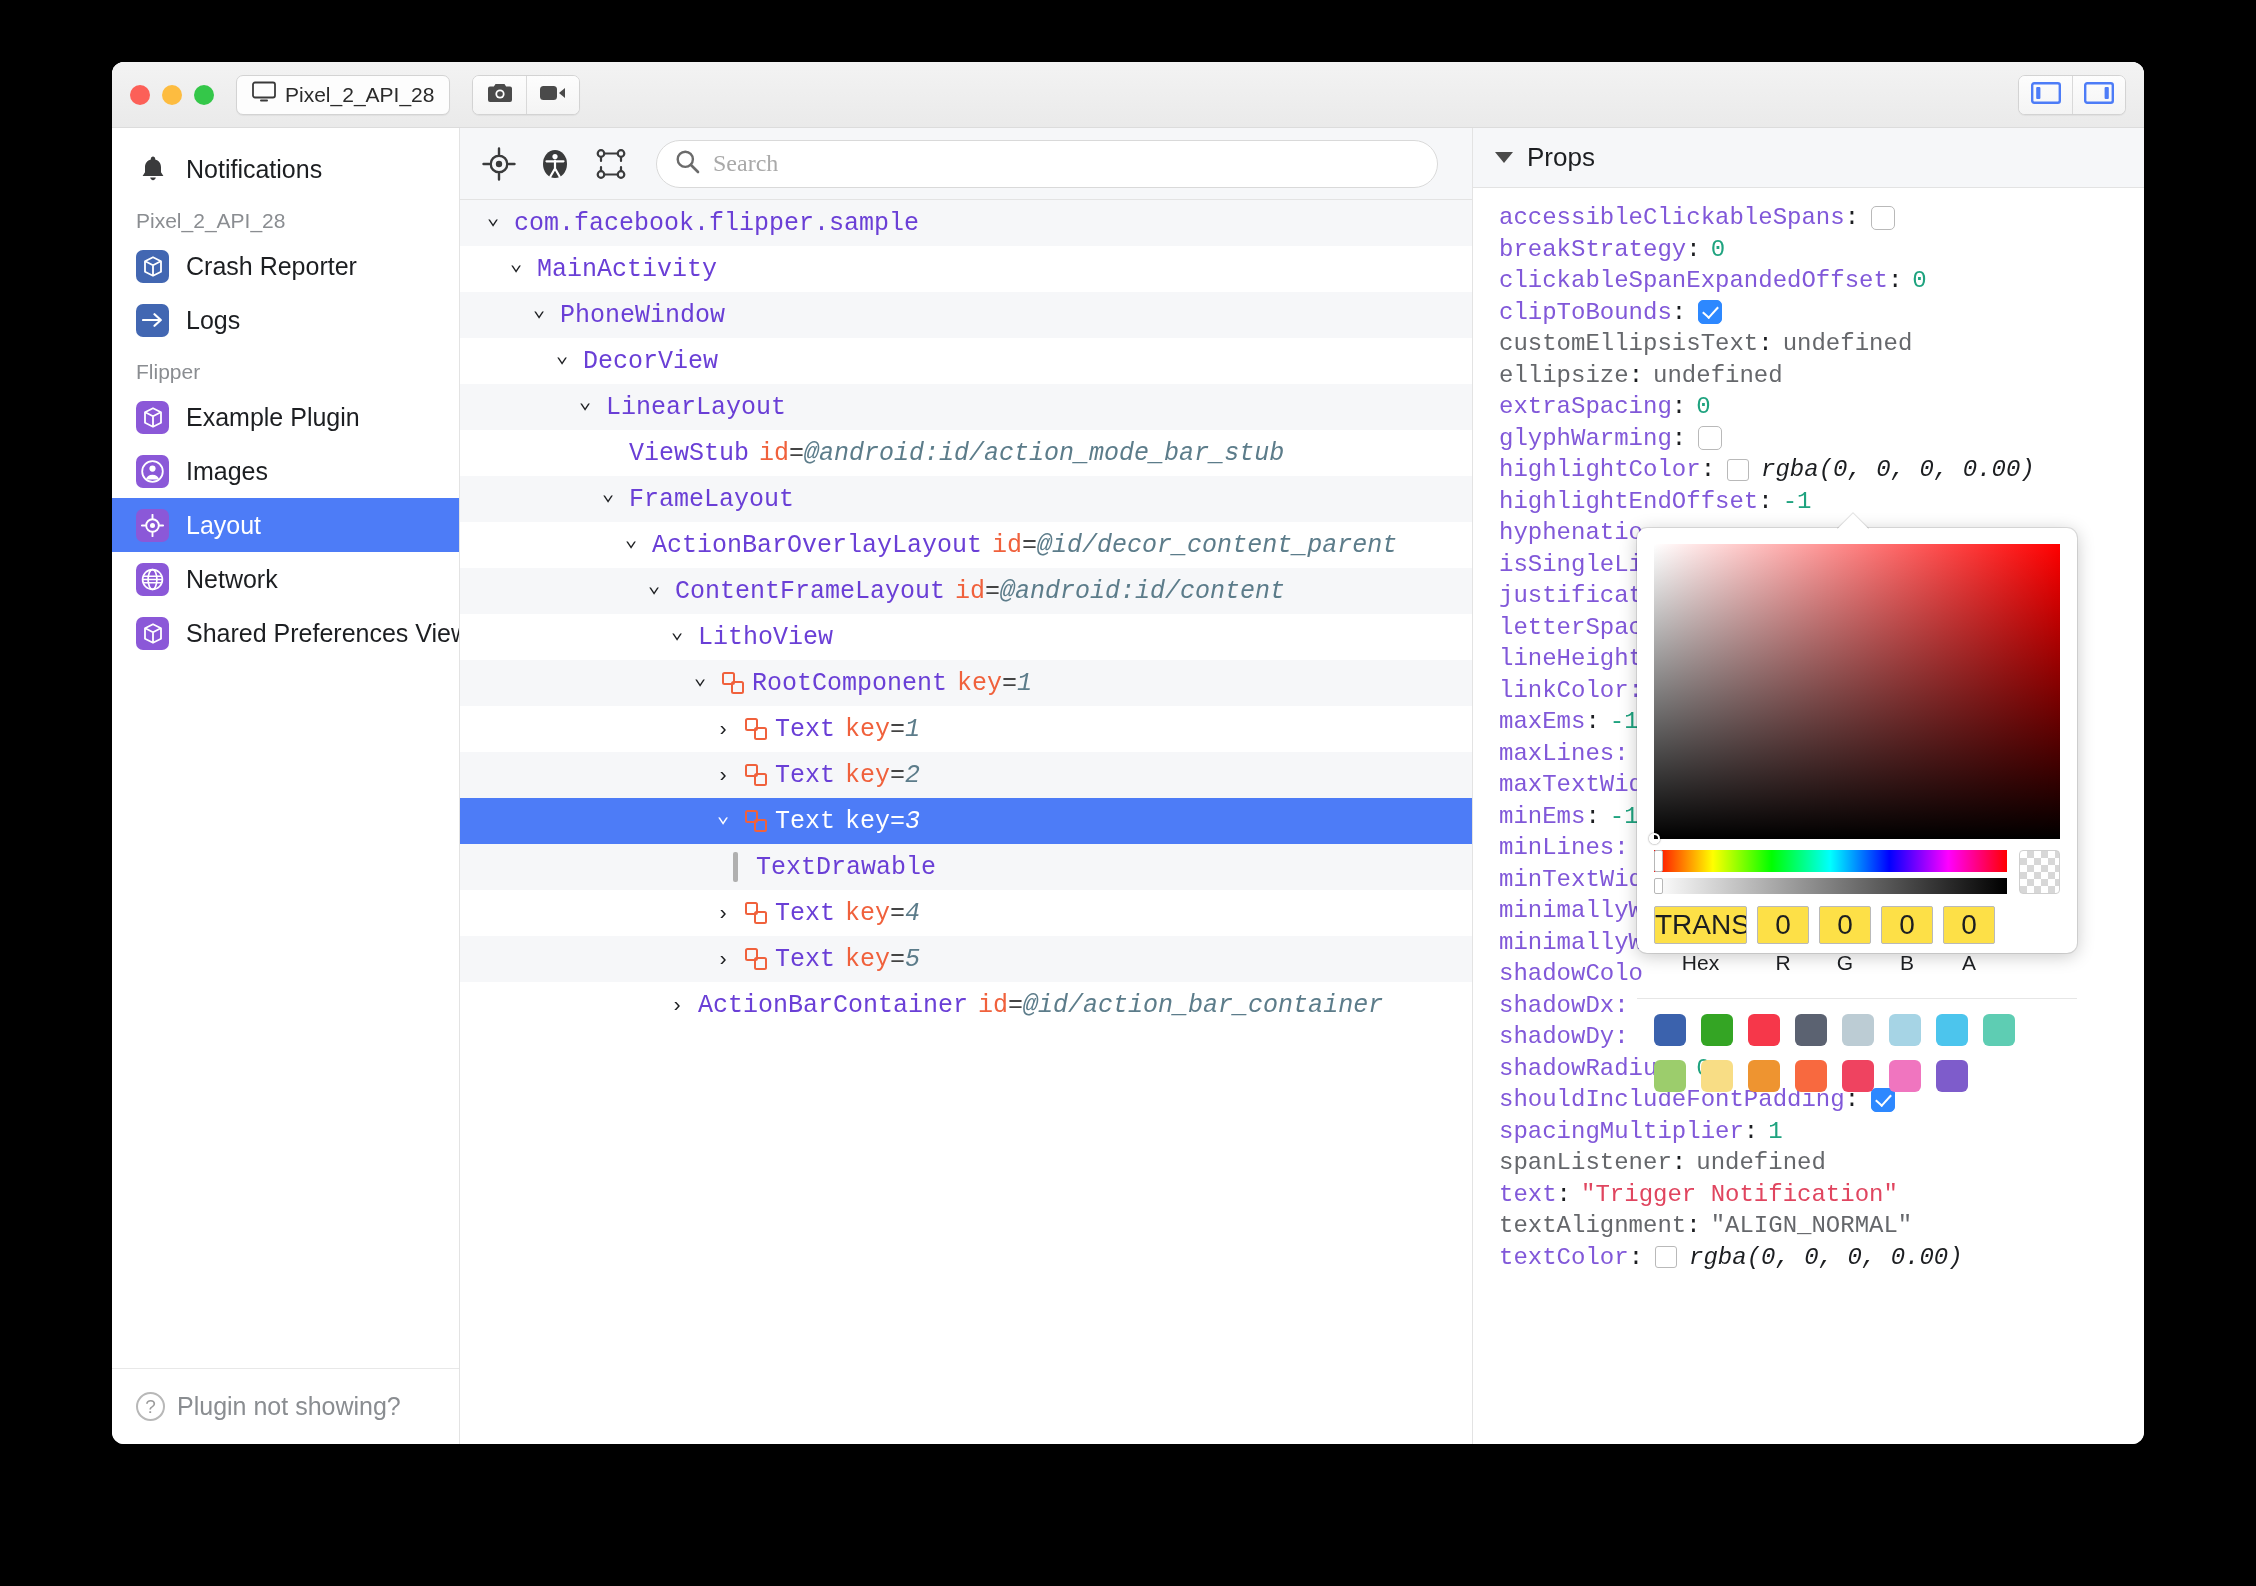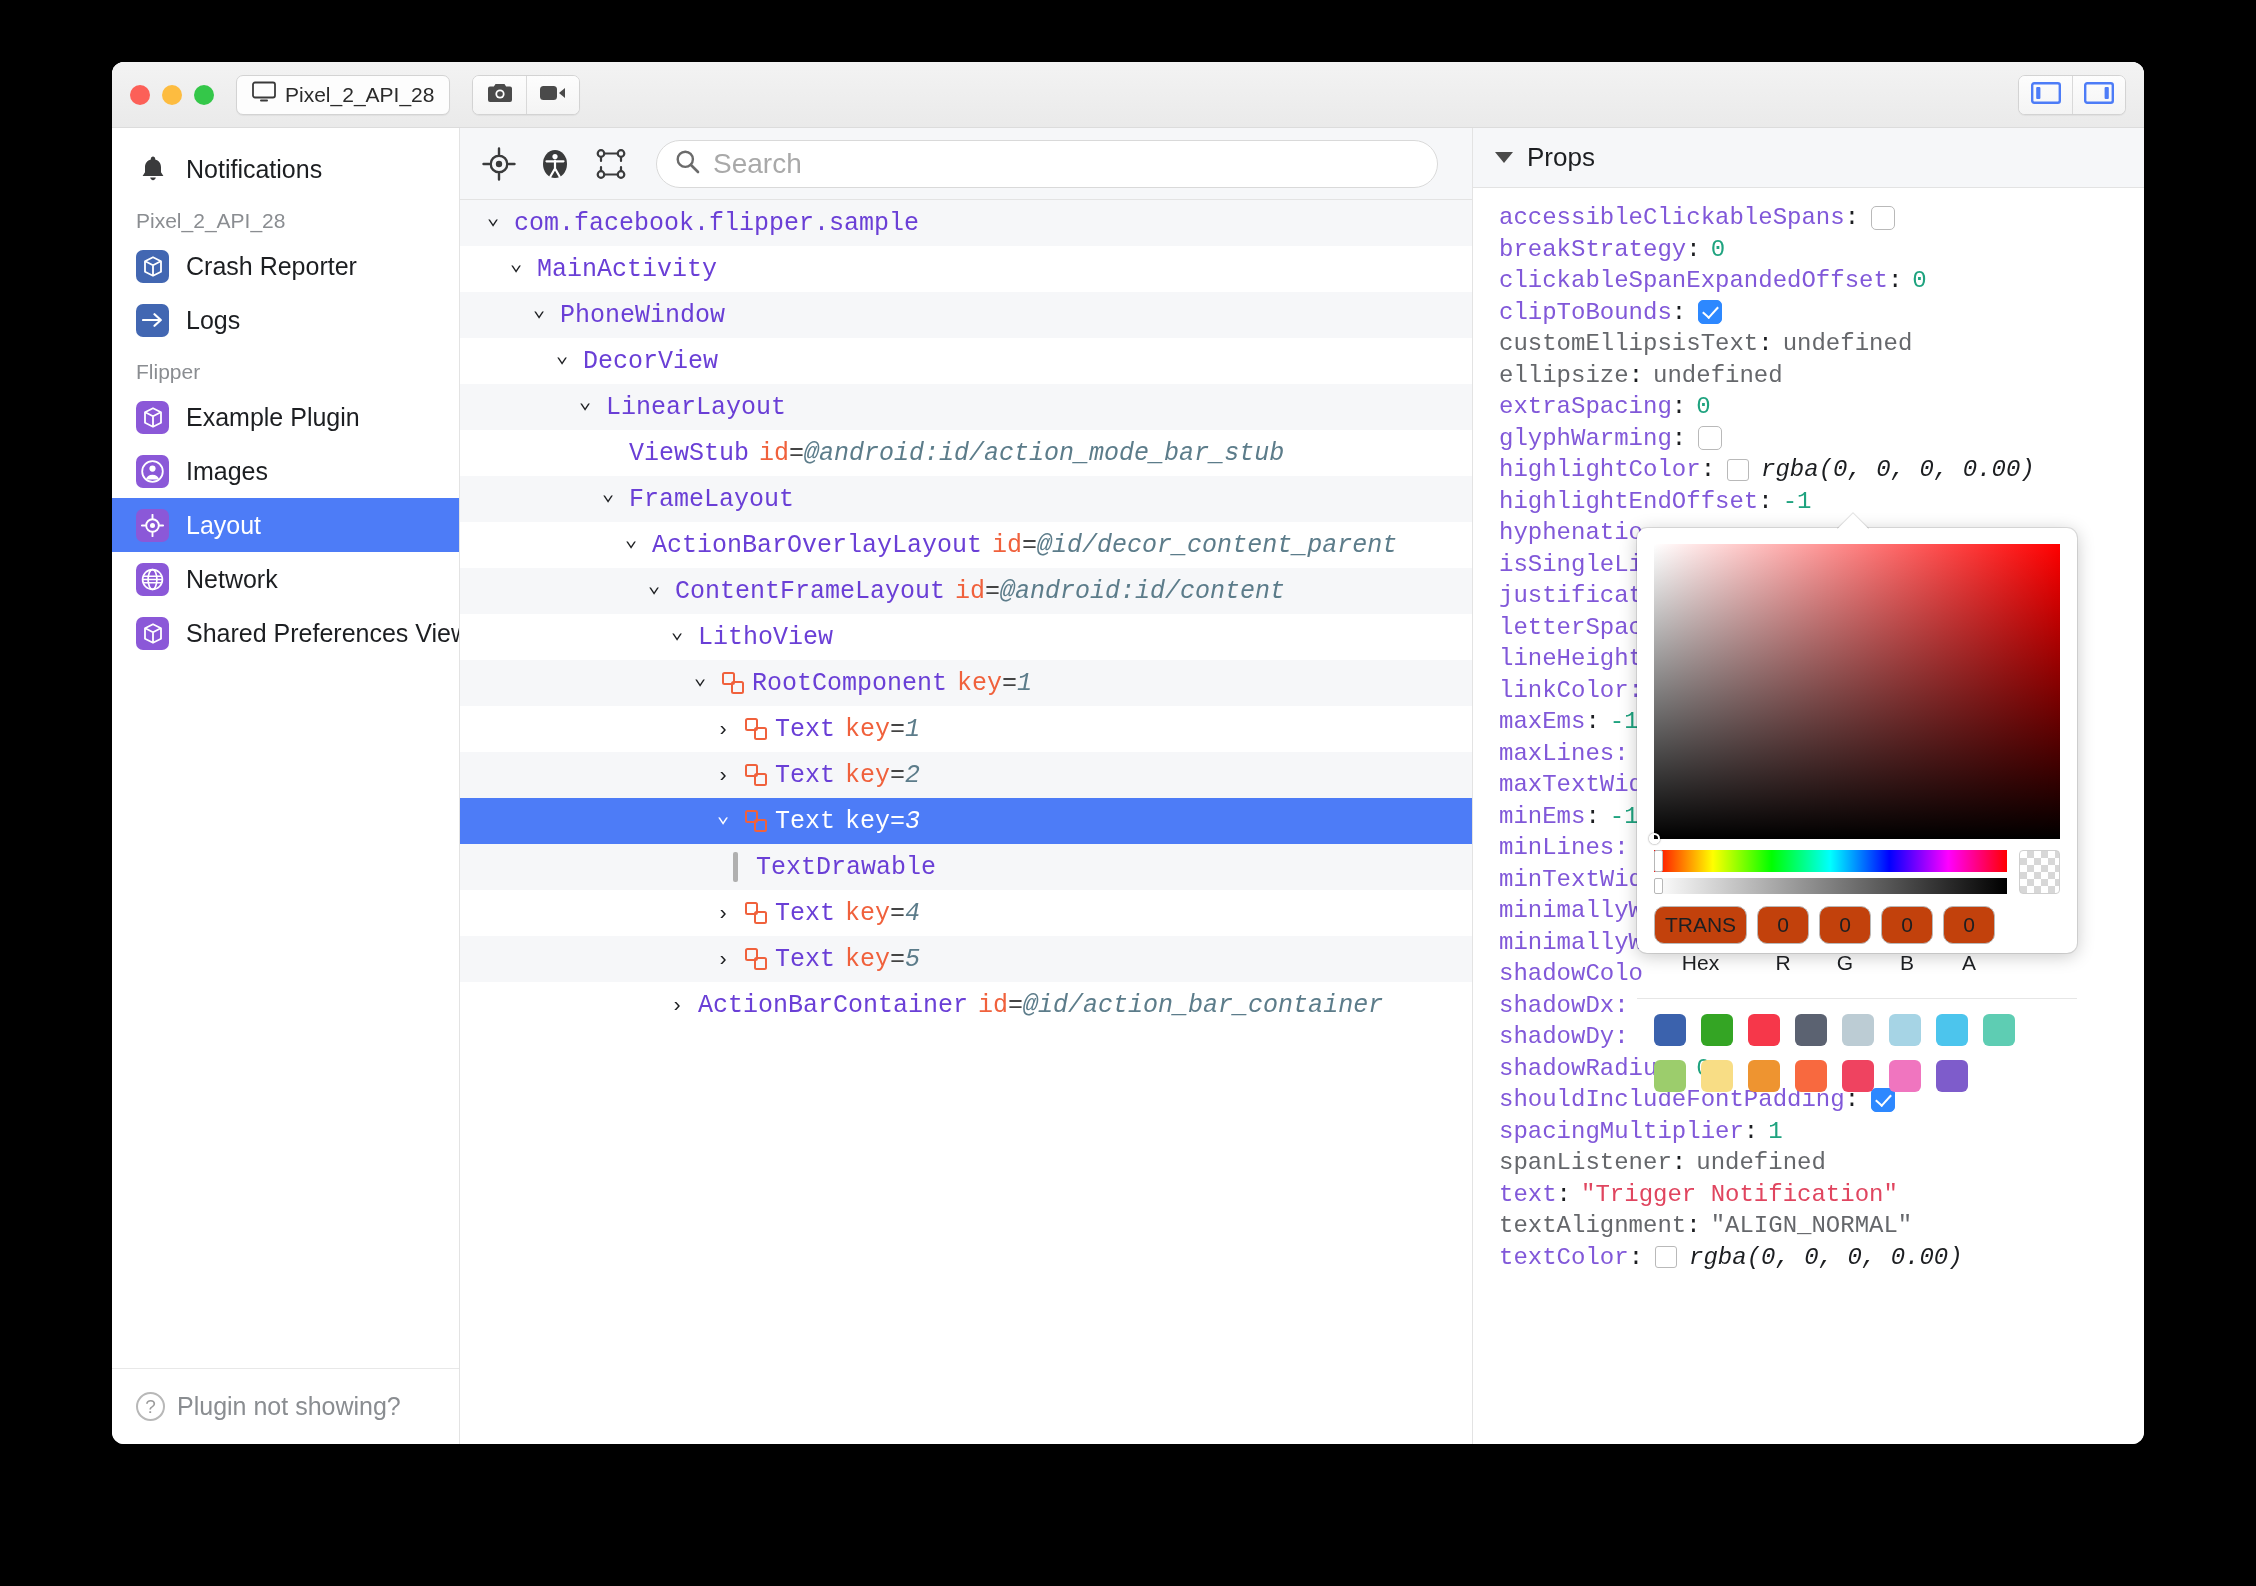--- a/index.html
+++ b/index.html
@@ -77,22 +77,22 @@
   .tree-toolbar{
     height:72px;flex:0 0 72px;background:#f6f7f9;border-bottom:1px solid #e3e3e3;
     display:flex;align-items:center;padding:0 20px;gap:18px;
   }
   .tool-icon{width:38px;height:38px;display:flex;align-items:center;justify-content:center;}
   .search-box{
     flex:1;height:48px;background:#fff;border:1px solid #d9d9d9;border-radius:24px;
     display:flex;align-items:center;padding:0 18px;gap:13px;margin-left:8px;margin-right:14px;
   }
   .search-box input{
-    border:0;outline:0;font-size:28px;color:#333;background:transparent;flex:1;
-    font-family:Liberation Sans, sans-serif;
+    border:0;outline:0;font-size:24px;color:#333;background:transparent;flex:1;
+    font-family:Liberation Serif, serif;
   }
   .search-box input::placeholder{color:#a9a9a9;}
   .tree{flex:1;overflow:hidden;}
   .tree-row{
     height:46px;display:flex;align-items:center;
     font-family:"Liberation Mono","DejaVu Sans Mono",monospace;
     font-size:25px;white-space:nowrap;padding-right:10px;
   }
   .tree-row.alt{background:#f6f7f9;}
   .tree-row.selected{background:#4d7cf7;}
@@ -203,22 +203,22 @@
       linear-gradient(-45deg,#d7d7d7 25%,transparent 25%),
       linear-gradient(45deg,transparent 75%,#d7d7d7 75%),
       linear-gradient(-45deg,transparent 75%,#d7d7d7 75%);
     background-size:14px 14px;
     background-position:0 0,0 7px,7px -7px,-7px 0;
     background-color:#fff;border:1px solid #cfcfcf;
   }
   .fields{position:absolute;left:17px;top:378px;width:406px;display:flex;gap:10px;}
   .field{display:flex;flex-direction:column;align-items:center;}
   .field input{
-    border:1px solid #b9b9b9;border-radius:10px;height:38px;text-align:center;
-    font-size:21px;color:#1c1e21;outline:0;background:#c2410c;
+    border:1px solid #b9b9b9;border-radius:2px;height:38px;text-align:center;
+    font-size:28px;color:#1c1e21;outline:0;background:#fde047;
     font-family:"Liberation Sans",sans-serif;
   }
   .field.hex input{width:93px;}
   .field.num input{width:52px;}
   .field label{font-size:21px;color:#1c1e21;margin-top:7px;}
   .swatch-sep{position:absolute;left:0;top:470px;width:100%;height:1px;background:#e6e6e6;}
   .swatches{position:absolute;left:17px;top:486px;width:406px;display:flex;flex-direction:column;gap:14px;}
   .swatch-row{display:flex;gap:15px;}
   .swatch{width:32px;height:32px;border-radius:6px;}
 </style>

